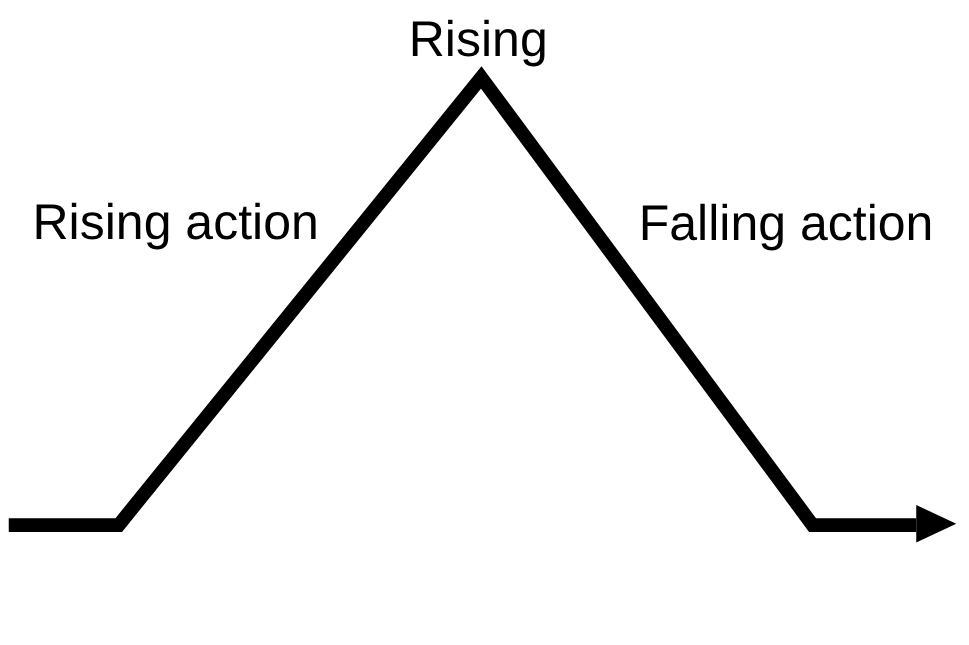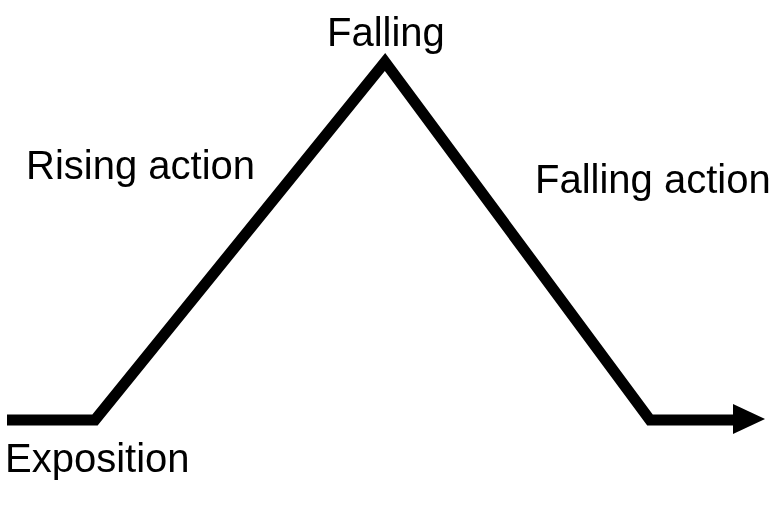--- a/index.html
+++ b/index.html
@@ -30,38 +30,37 @@
     position: absolute;
     color: #000000;
     font-family: "Liberation Sans", sans-serif;
     font-size: 40px;
     line-height: 1;
     font-weight: 400;
     white-space: nowrap;
     letter-spacing: 0px;
   }
   #label-climax   { left: 327px; top: 12px; }
-  #label-rising   { left: 26px;  top: 145px; }
-  #label-falling  { left: 535px; top: 159px; text-align: center; }
+  #label-rising   { left: 26px;  top: 158px; }
+  #label-falling  { left: 511px; top: 159px; text-align: center; }
   #label-exposition { left: 5px; top: 438px; }
   #label-denouement { left: 538px; top: 438px; }
 </style>
 </head>
 <body>
 
 <div id="stage" style="background: rgb(255, 255, 255);">
 
   <svg id="plot-svg" viewBox="0 0 775 516" aria-hidden="true">
 
     <polyline points="7,420 95,420 385,62 650,420 733,420" fill="none" stroke="#000000" stroke-width="11" stroke-linecap="butt" stroke-linejoin="miter" stroke-miterlimit="10"></polyline>
     <polygon points="733,404 765,419 733,434" fill="#000000"></polygon>
   </svg>
 
-  <div class="plot-label" id="label-climax">Falling</div>
+  <div class="plot-label" id="label-climax">Rising</div>
 
   <div class="plot-label" id="label-rising">Rising action</div>
 
   <div class="plot-label" id="label-falling">Falling action</div>
 
-  <div class="plot-label" id="label-exposition">Exposition</div>
 
 
 </div>
 
 </body></html>

